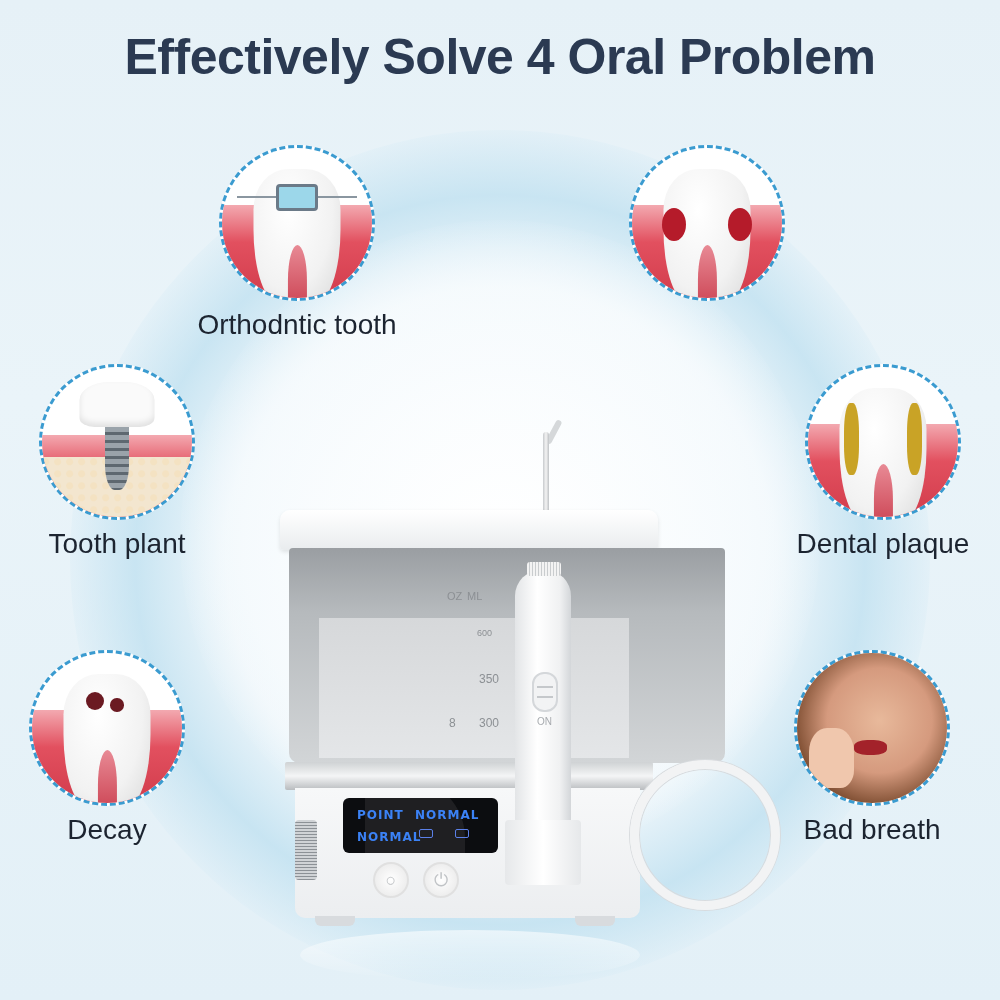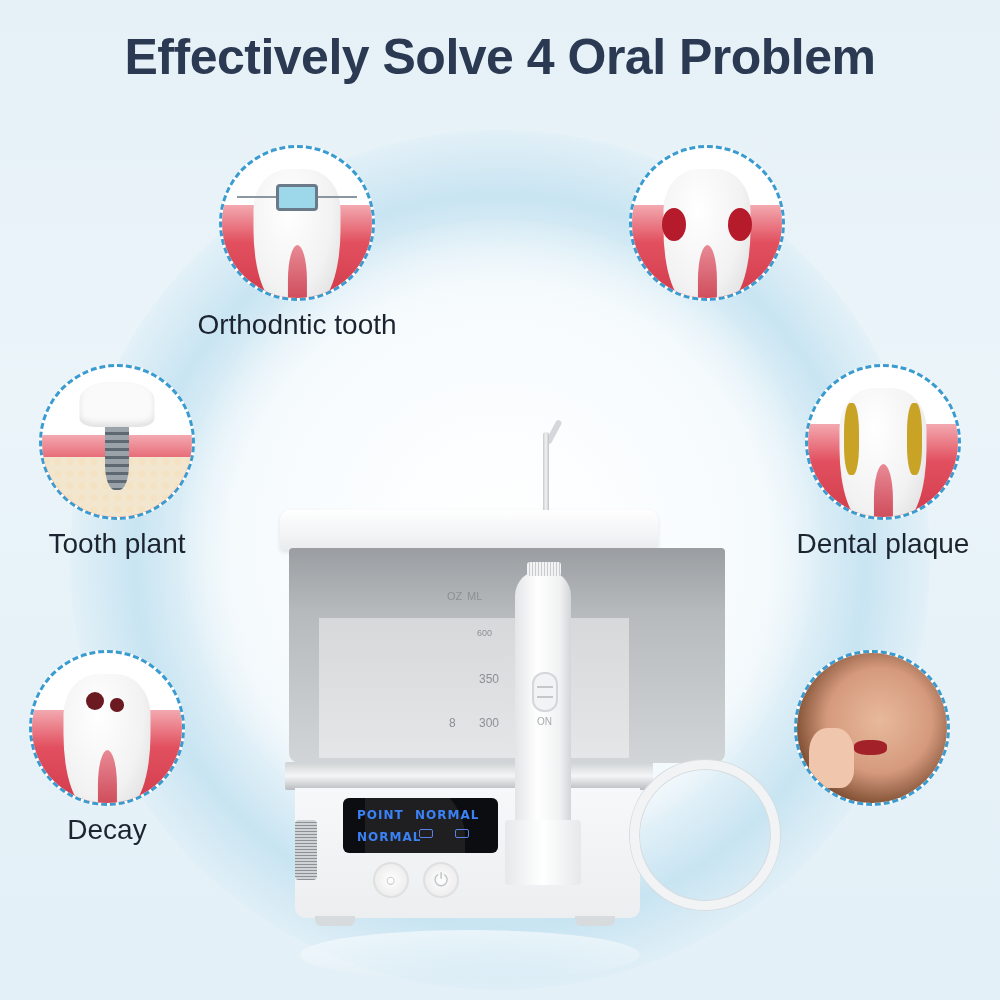--- a/index.html
+++ b/index.html
@@ -145,20 +145,21 @@
   </div>
   <span class="label">Decay</span>
 </div>
 
 <div class="problem" style="left:752px; top:650px;">
   <div class="circle">
     <div class="face"></div>
     <div class="hand"></div>
     <div class="mouth"></div>
   </div>
+  <span class="label">Bad breath</span>
 </div>
 
 <div class="device">
   <div class="tip-bend"></div>
   <div class="tip"></div>
   <div class="lid"></div>
   <div class="tank">
     <div class="tank-inner"></div>
     <span class="scale-text" style="left:158px; top:42px;">OZ</span>
     <span class="scale-text" style="left:178px; top:42px;">ML</span>

